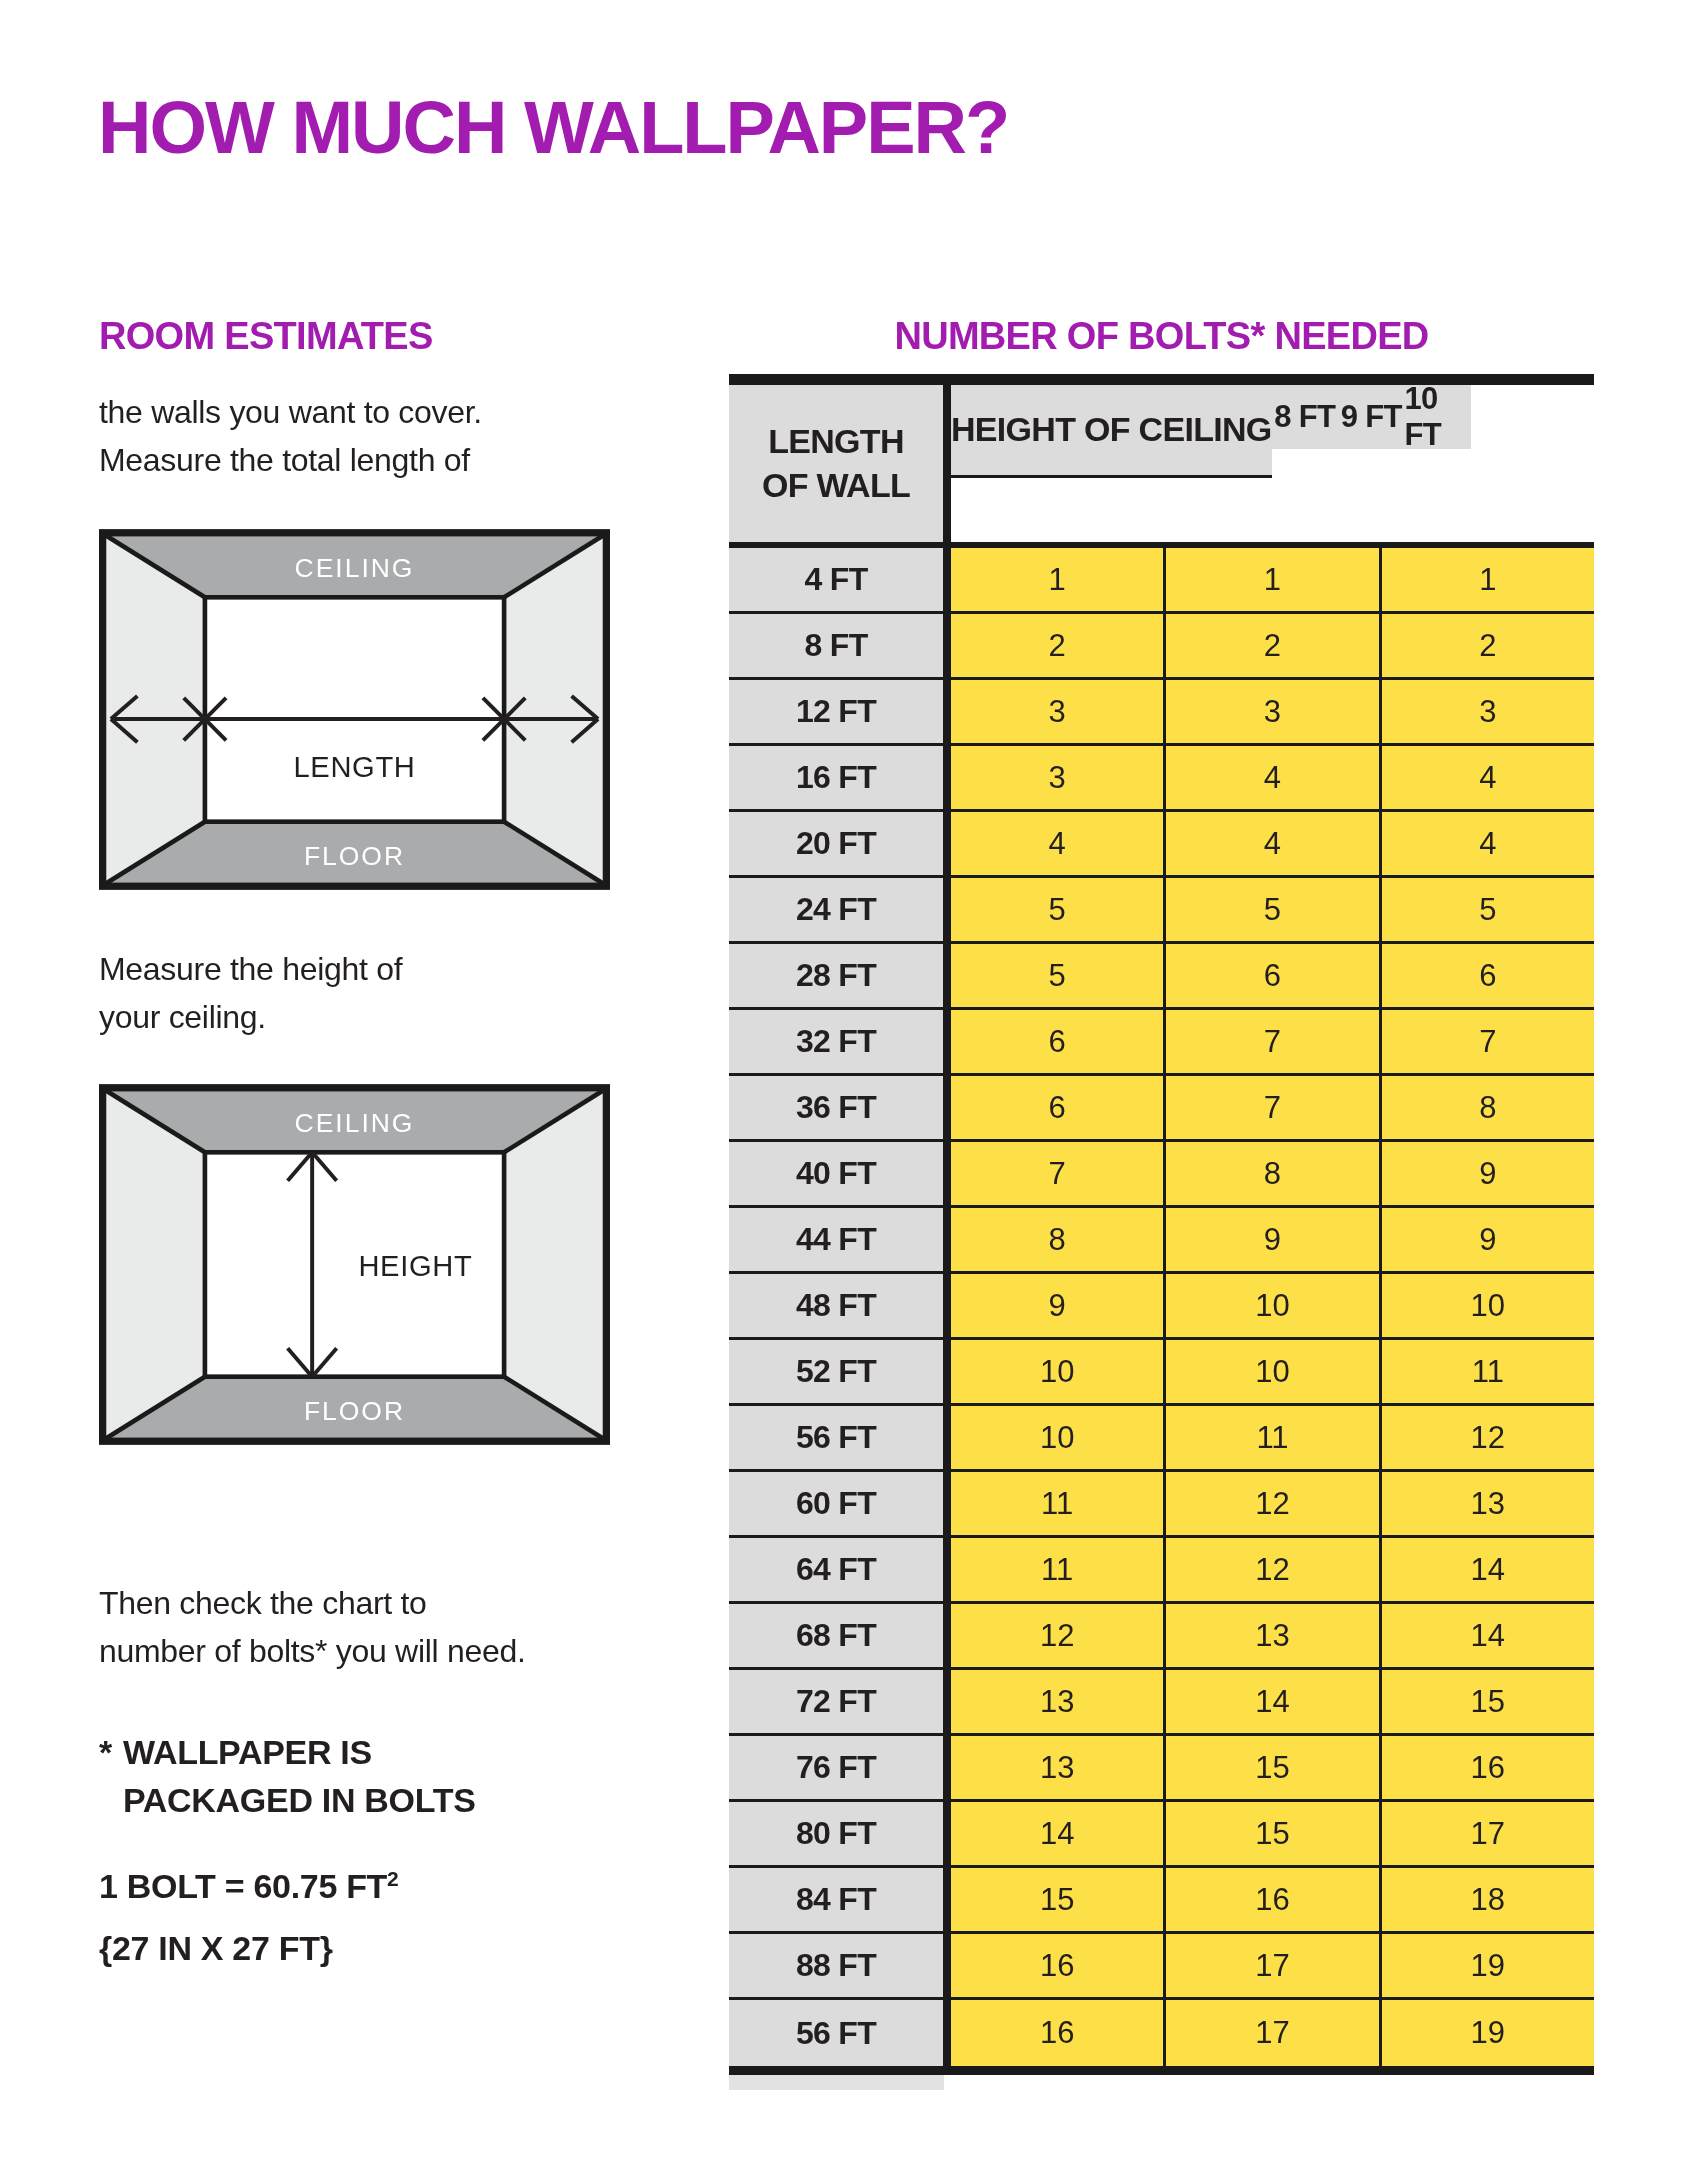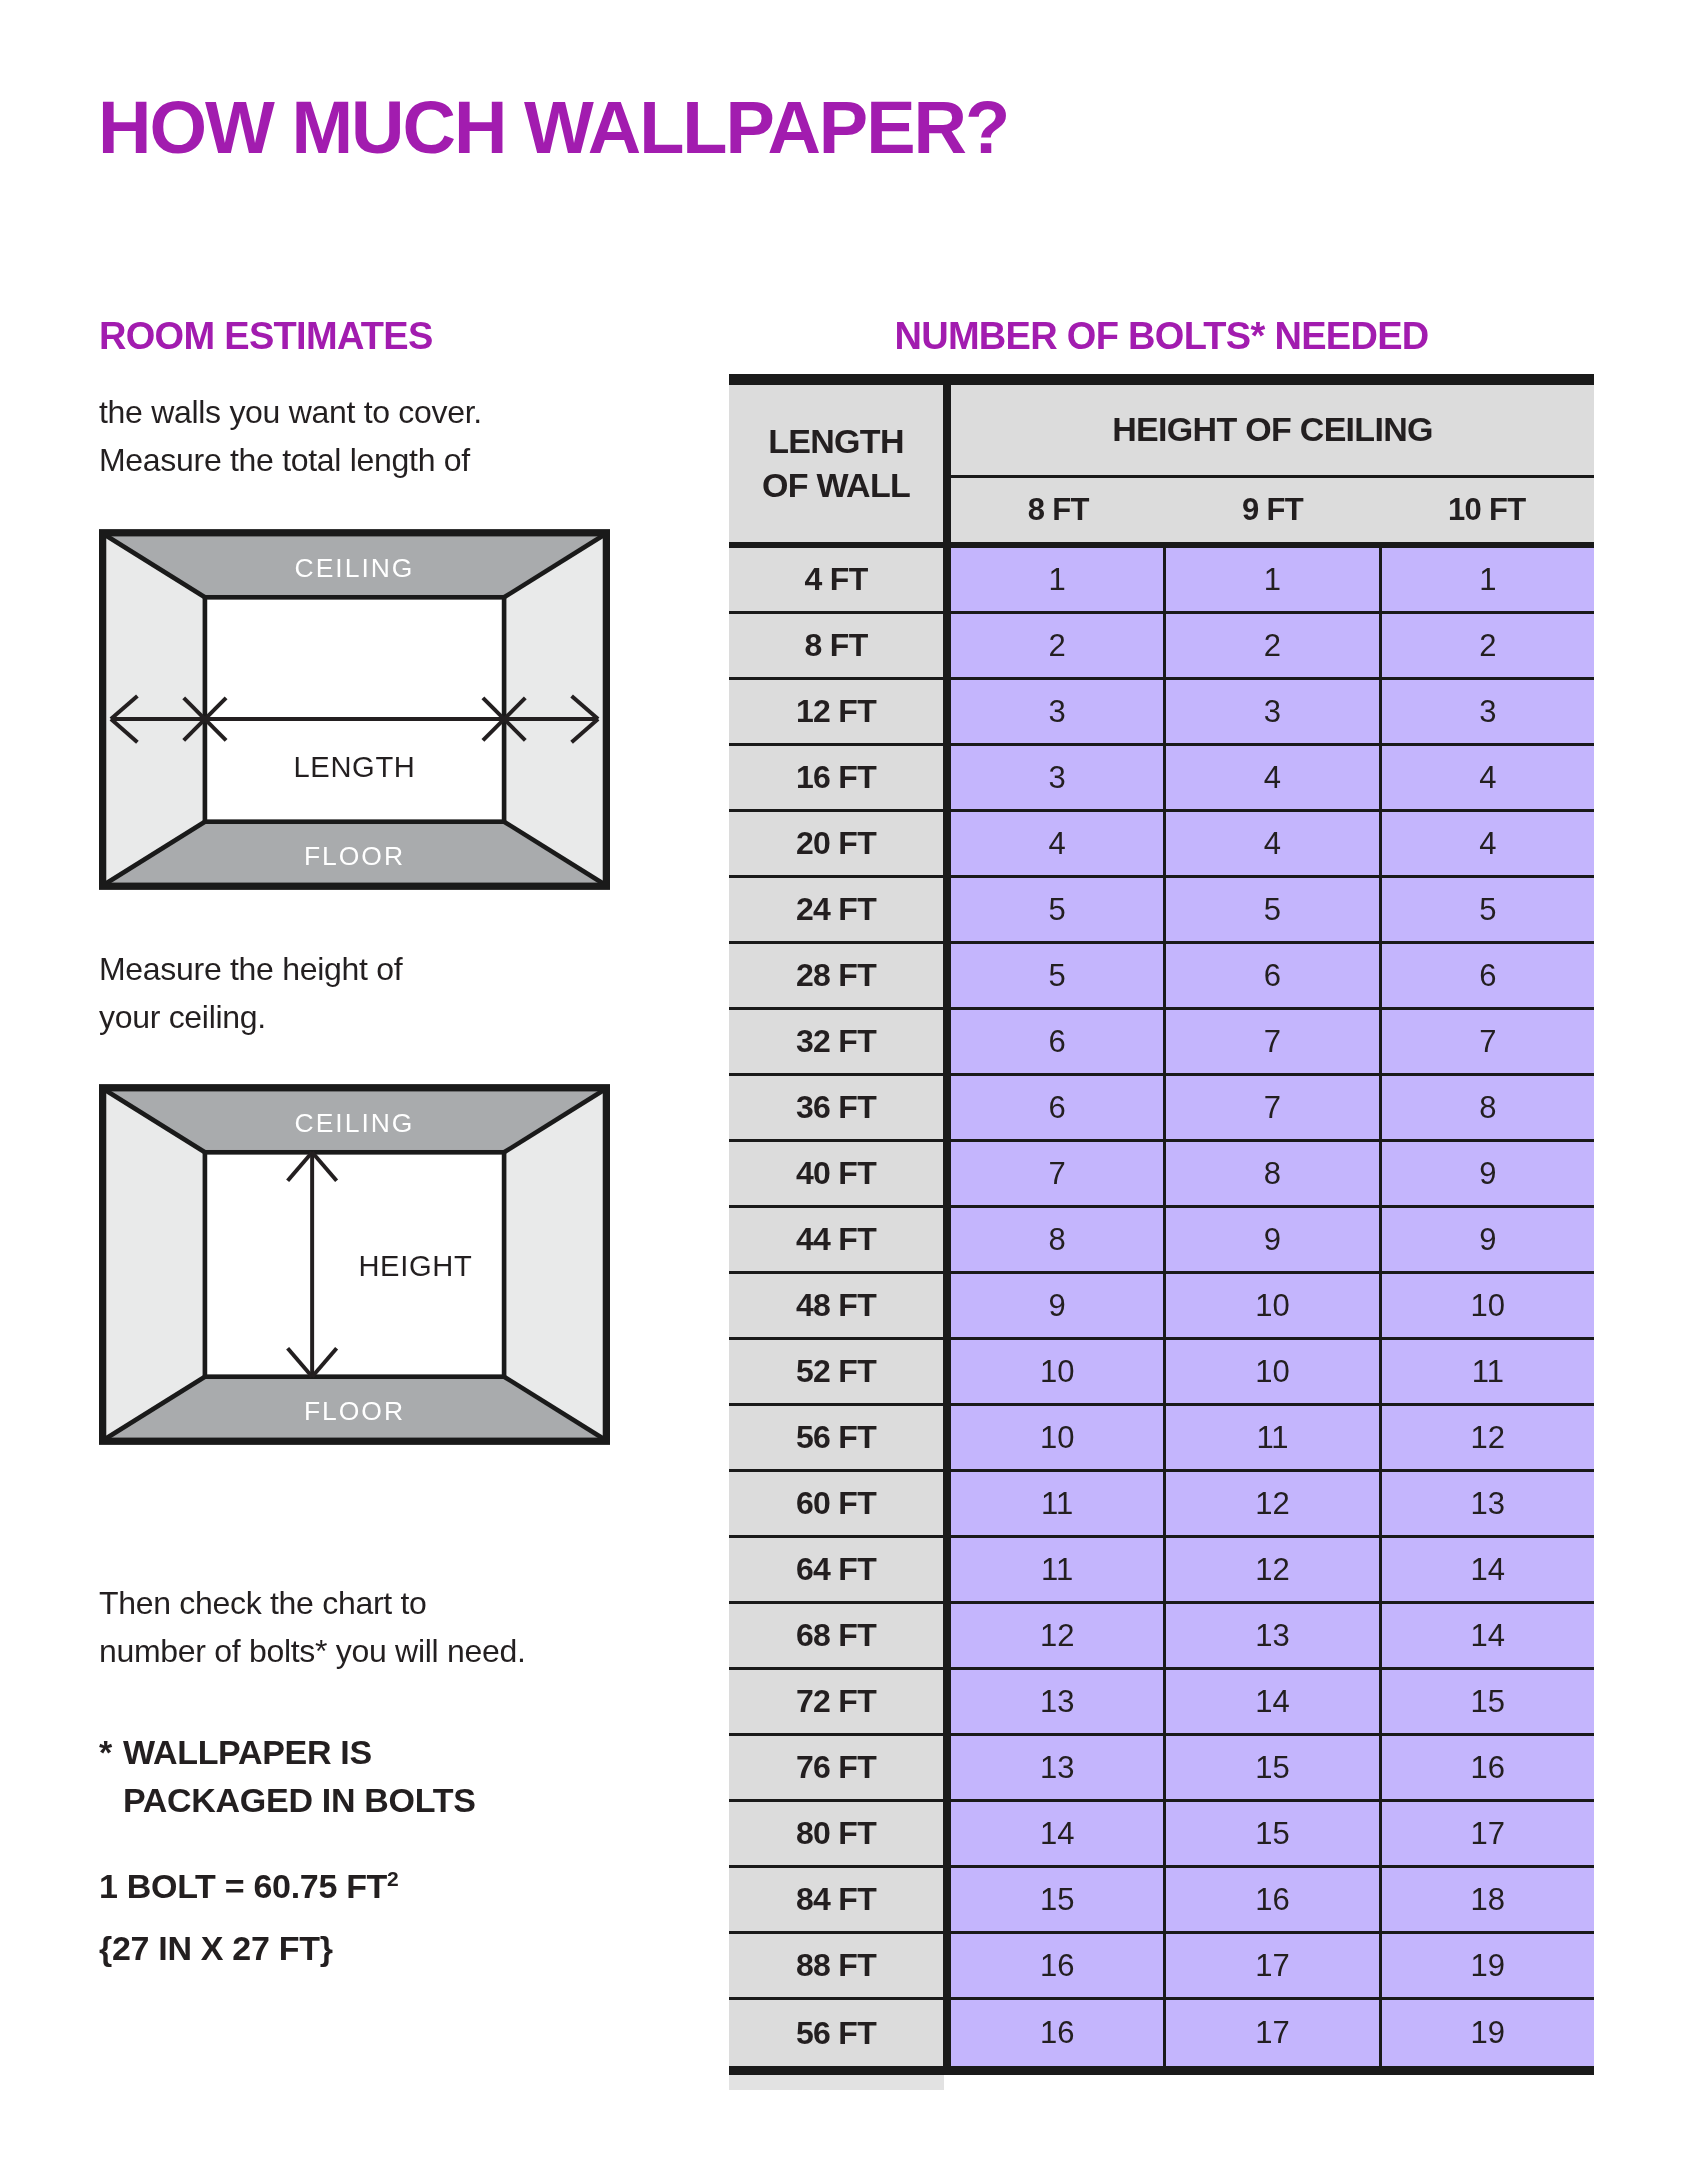--- a/index.html
+++ b/index.html
@@ -18,27 +18,27 @@
   .bolt-line{font-size:34px;font-weight:bold;letter-spacing:-0.3px;white-space:nowrap}
   .bolt-line sup{font-size:21px;vertical-align:super}
 
   
   .wtable{left:729px;top:374px;width:865px}
   .topbar{height:10.6px;background:#1a1a1a}
   .thead{display:flex;height:157px}
   .corner{width:214px;background:#dcdcdc;display:flex;flex-direction:column;justify-content:center;
           align-items:center;font-weight:bold;font-size:34px;line-height:44px;letter-spacing:-0.7px}
   .headvdiv{width:8px;background:#1a1a1a}
-  .headright{flex:1;display:flex;flex-direction:column}
+  .headright{flex:1;display:flex;flex-direction:row}
   .grouphead{height:93px;box-sizing:border-box;background:#dcdcdc;border-bottom:3.3px solid #1a1a1a;
              display:flex;align-items:center;justify-content:center;font-weight:bold;font-size:34px;letter-spacing:-0.7px}
   .subrow{height:64px;background:#dcdcdc;display:flex}
   .subcell{flex:1;display:flex;align-items:center;justify-content:center;font-weight:bold;font-size:31px;letter-spacing:-0.7px}
   .thickline{height:6.6px;background:#1a1a1a}
-  .trow{display:flex;height:66px;box-sizing:border-box;border-bottom:3.3px solid #1a1a1a;background:#c4b5fd}
+  .trow{display:flex;height:66px;box-sizing:border-box;border-bottom:3.3px solid #1a1a1a;background:#fde047}
   .trow:last-child{border-bottom:none}
   .tlabel{width:214px;background:#dcdcdc;display:flex;align-items:center;justify-content:center;
           font-weight:bold;font-size:32px;letter-spacing:-0.7px}
   .tvdiv{width:8px;background:#1a1a1a}
   .tcell{flex:1;box-sizing:border-box;display:flex;align-items:center;justify-content:center;font-size:31px}
   .tcell.sep{border-right:3.3px solid #1a1a1a}
   .botbar{height:9.3px;background:#1a1a1a}
   .overhang{width:215px;height:14.6px;background:#e2e2e2}
 </style>
 </head>

